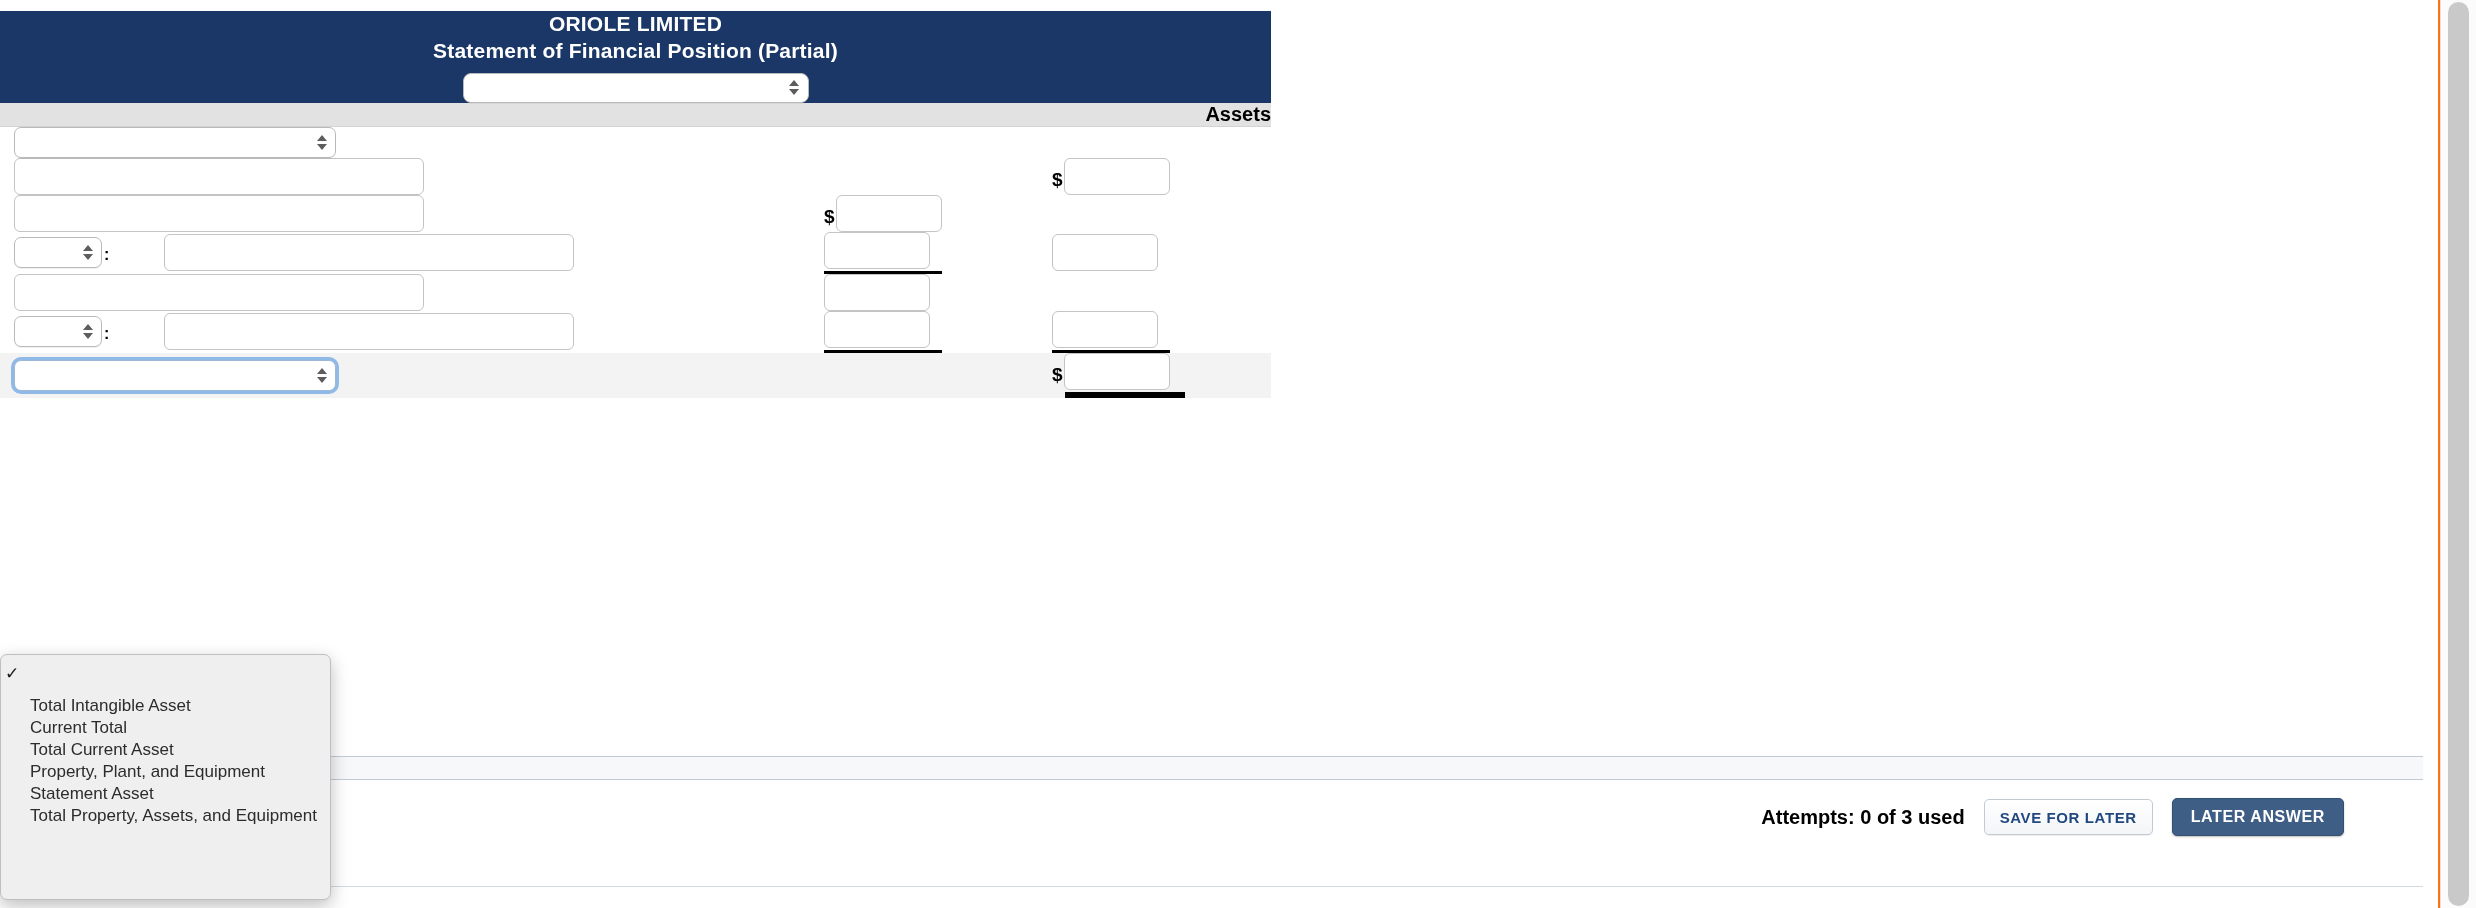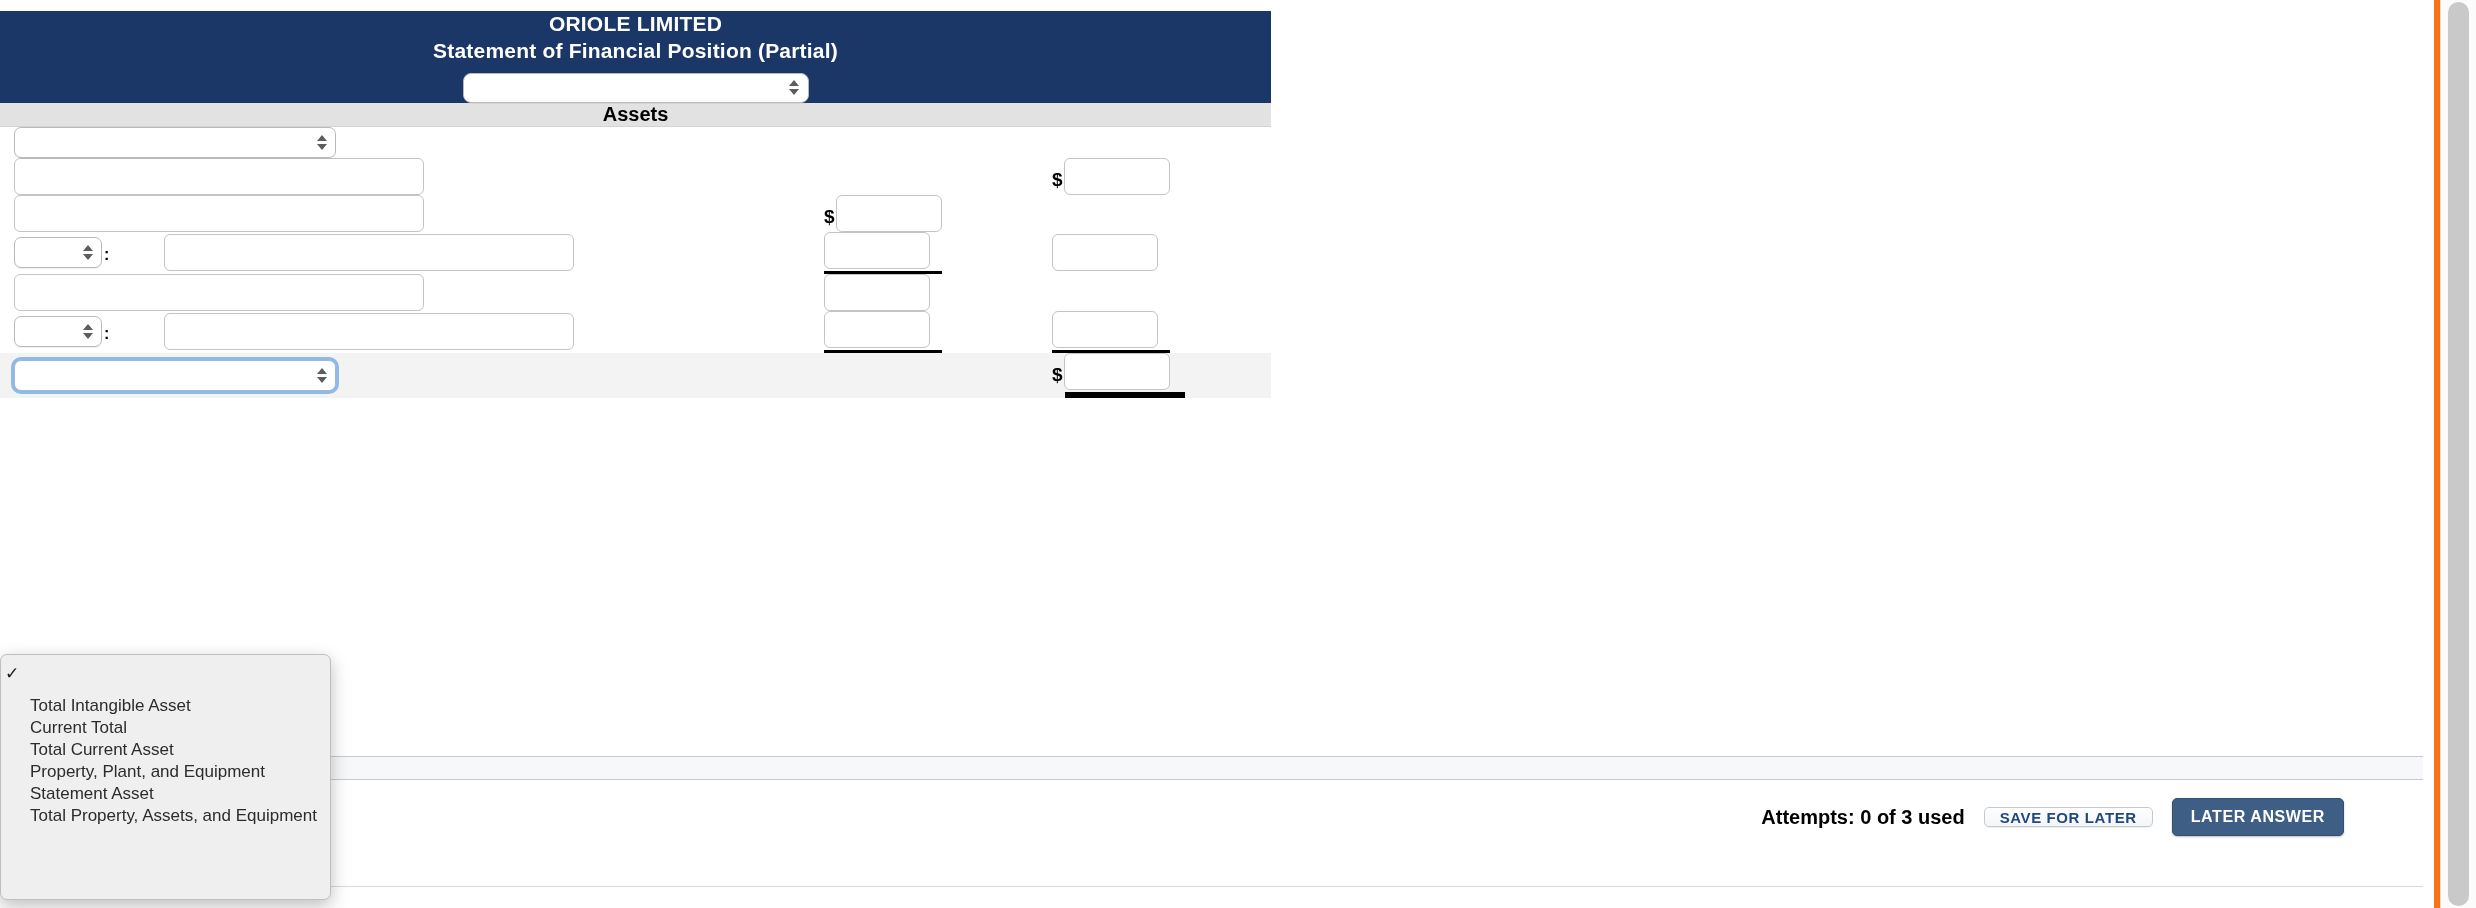--- a/index.html
+++ b/index.html
@@ -9,21 +9,21 @@
     width: 2476px; height: 908px;
     background: #ffffff;
     font-family: "Liberation Sans", sans-serif;
     overflow: hidden;
   }
   #root { position: relative; width: 2476px; height: 908px; background:#fff; }
 
   
   .page-frame {
     position:absolute; left:0; top:0; width:2440px; height:908px;
-    background:#fff; border-right:6px solid #f97316;
+    background:#fff; border-right:2px solid #f97316;
   }
 
   
   .fin-table {
     position:absolute; left:0; top:11px; width:1271px;
     border-collapse:collapse; table-layout:fixed;
   }
   .fin-table td { padding:0; vertical-align:middle; }
 
   .col-a { width:14px; }
@@ -36,21 +36,21 @@
   .hdr-band {
     background:#1b3767; color:#fff; text-align:center;
     padding:10px 0 14px 0;
   }
   .hdr-line1 { font-size:21px; font-weight:bold; letter-spacing:.2px; line-height:1.25; }
   .hdr-line2 { font-size:21px; font-weight:bold; letter-spacing:.2px; line-height:1.35; }
   .hdr-select-wrap { margin-top:7px; }
 
   
   .assets-band {
-    background:#e2e2e2; text-align:center;
+    background:#e2e2e2; text-align:right;
     font-size:20px; font-weight:bold; color:#000;
     padding:9px 0 10px 0;
     border-bottom:1px solid #d3d3d3;
   }
 
   
   .total-band { background:#f3f3f3; }
 
   
   .sel {
@@ -135,21 +135,21 @@
   }
   .btn {
     font-family:"Liberation Sans", sans-serif;
     font-weight:bold; letter-spacing:.6px;
     cursor:pointer; border-radius:5px;
     display:inline-flex; align-items:center; justify-content:center;
   }
   .btn-save {
     background:linear-gradient(#ffffff,#f3f5f7);
     border:1px solid #c2cad4; color:#21497f;
-    font-size:15px; height:20px; padding:0 15px;
+    font-size:15px; height:36px; padding:0 15px;
     box-shadow:0 1px 1px rgba(0,0,0,.07);
   }
   .btn-submit {
     background:#3f5e85;
     border:1px solid #34506f; color:#ffffff;
     font-size:16px; height:38px; padding:0 18px;
     box-shadow:0 1px 2px rgba(0,0,0,.25);
   }
 
   .footer-rule {

